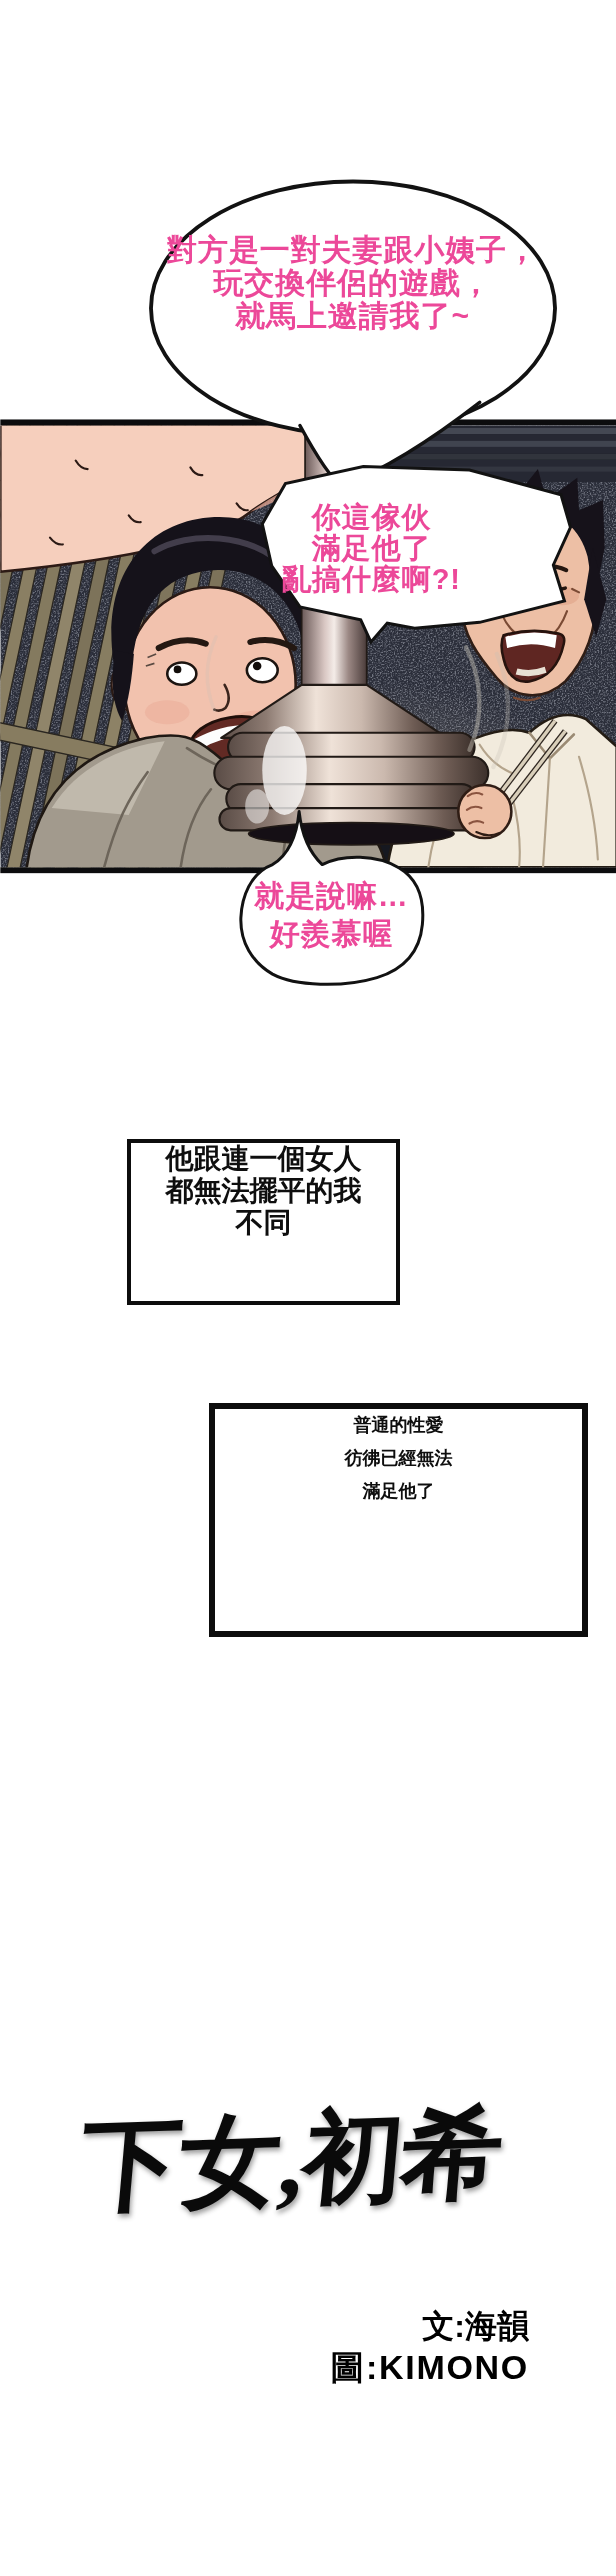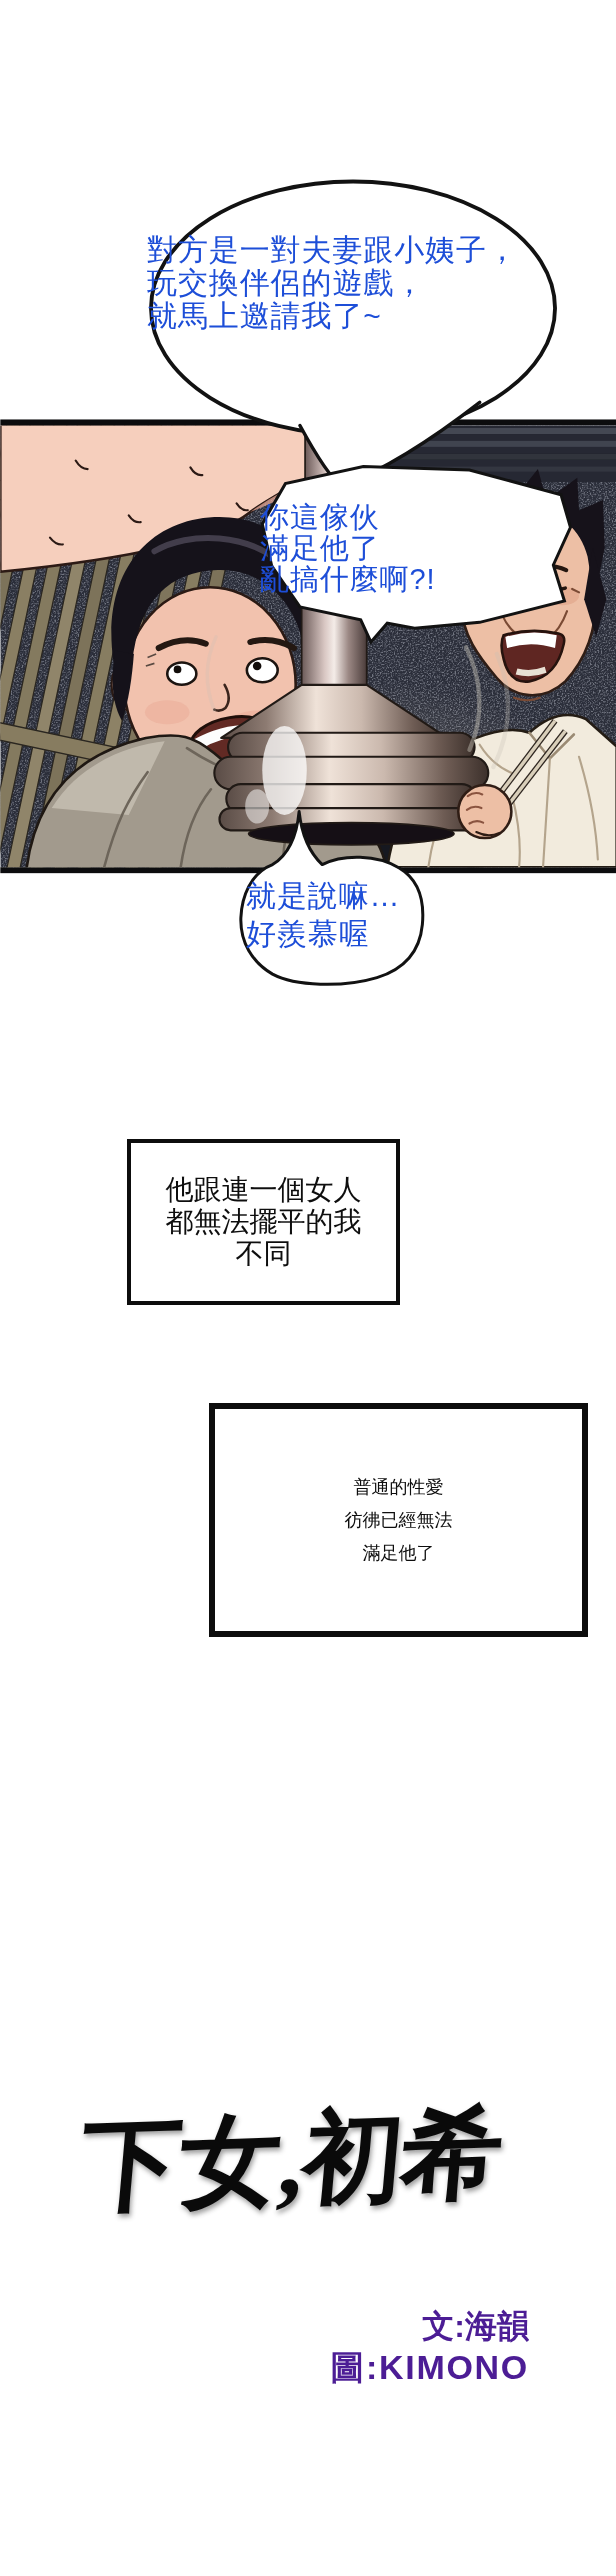--- a/index.html
+++ b/index.html
@@ -2,46 +2,46 @@
 <html style="font-size:13.7px"><head>
 <meta charset="utf-8">
 <style>
   html,body{margin:0;padding:0;}
   body{
     width:617px;height:2576px;position:relative;background:#ffffff;
     font-family:"Liberation Sans","DejaVu Sans",sans-serif;overflow:hidden;
   }
   #artwork{position:absolute;left:0;top:0;z-index:1;}
   .bubble-text{
-    position:absolute;z-index:5;text-align:left;color:#1d4ed8;
-    font-weight:400;white-space:nowrap;letter-spacing:0.9px;
+    position:absolute;z-index:5;text-align:center;color:#ec4899;
+    font-weight:700;white-space:nowrap;letter-spacing:0.9px;
   }
   .bt-line{display:block;}
   .narrator{left:147px;top:233px;width:411px;font-size:30px;line-height:33px;}
   .shout{left:260px;top:502px;width:223px;font-size:29px;line-height:31px;}
   .reply{left:246px;top:877px;width:171px;font-size:30px;line-height:38px;}
   .caption-box{
     position:absolute;z-index:4;background:#ffffff;display:flex;
-    align-items:center;justify-content:center;text-align:center;
-    color:#0e0e0e;font-weight:400;
+    align-items:flex-start;justify-content:center;text-align:center;
+    color:#0e0e0e;font-weight:700;
   }
   .box1{left:127px;top:1139px;width:265px;height:158px;border:4.3px solid #0d0d0d;
         font-size:28px;line-height:32px;}
   .box2{left:209px;top:1403px;width:367px;height:222px;border:6px solid #0d0d0d;
         font-size:18px;line-height:33px;}
   .title{
     position:absolute;z-index:5;left:34px;top:2079px;width:514px;
     text-align:center;font-family:"Liberation Serif","DejaVu Serif",serif;
     font-weight:bold;font-size:101px;line-height:163px;color:#0a0a0a;
     letter-spacing:-1.7px;transform:rotate(-2deg) skewX(-7deg);
     text-shadow:1.7px 3.4px 5.1px rgba(40,40,40,0.45);white-space:nowrap;
   }
   .credits{
     position:absolute;z-index:5;left:272px;top:2305px;width:257px;
-    text-align:right;color:#4c1d95;font-weight:600;
+    text-align:right;color:#000000;font-weight:600;
   }
   .credit-writer{font-size:32px;line-height:43px;}
   .credit-artist{font-size:34px;line-height:39px;letter-spacing:1.7px;}
 </style>
 </head>
 <body>
 
 <svg id="artwork" width="617" height="993" viewBox="0 0 720 1160" xmlns="http://www.w3.org/2000/svg">
   <defs>
     <linearGradient id="pipeGrad" x1="0" y1="0" x2="1" y2="0">

